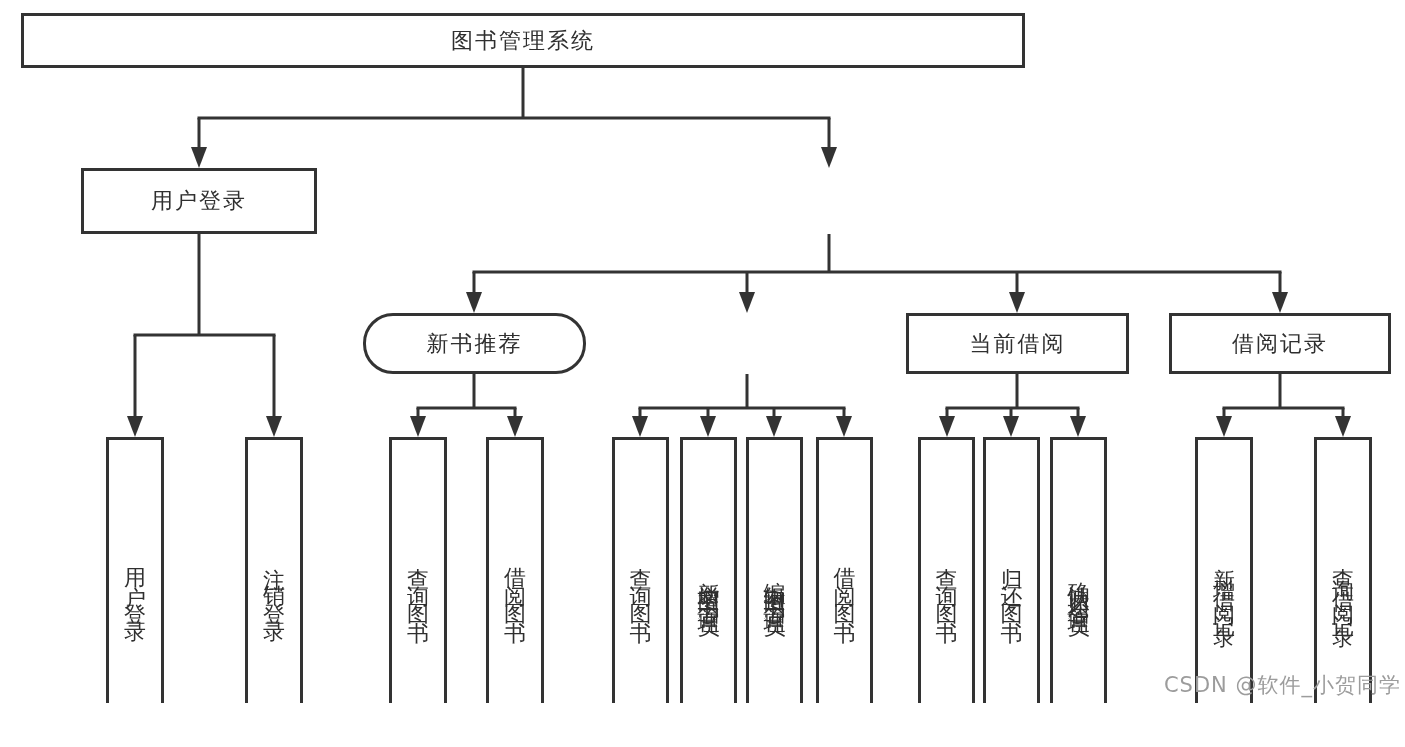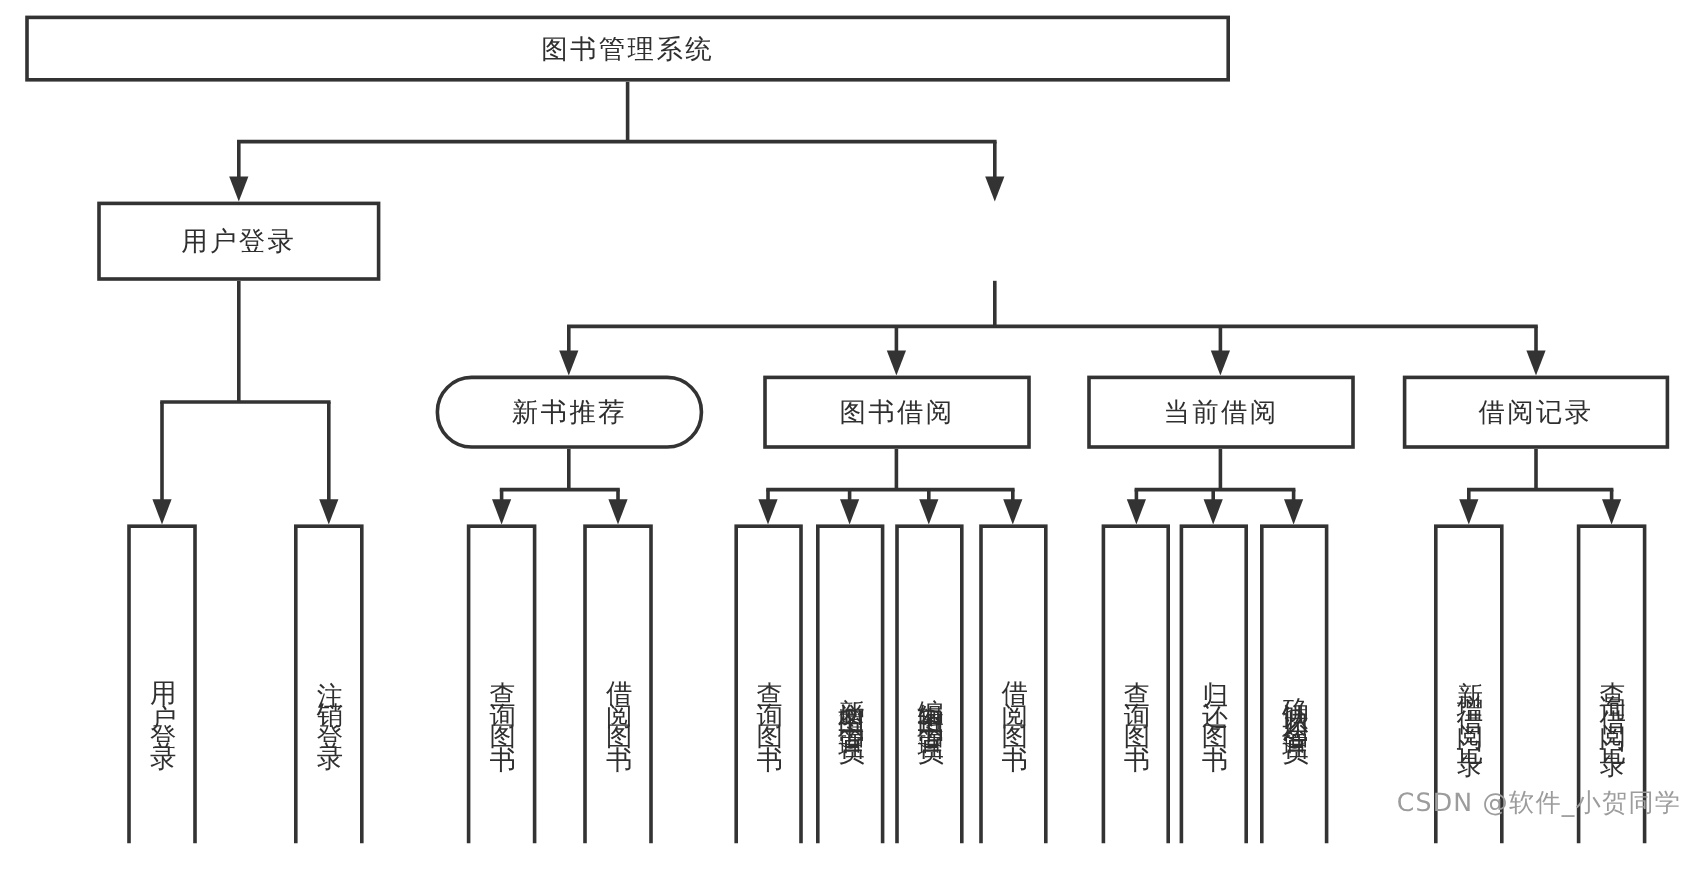--- a/index.html
+++ b/index.html
@@ -20,21 +20,21 @@
   .vbox {
     position:absolute; z-index:2; box-sizing:border-box;
     border:3px solid var(--line); background:#ffffff;
     writing-mode:vertical-rl;
     display:flex; align-items:center; justify-content:center;
     font-size:22px; letter-spacing:18px; color:var(--text);
   }
   .vbox.sp6 { letter-spacing:12px; }
   .vbox.sp9 { letter-spacing:5px; }
   #watermark {
-    position:absolute; right:4px; bottom:20px; z-index:3;
+    position:absolute; right:4px; bottom:4px; z-index:3;
     font-size:21px; color:var(--wm); letter-spacing:1px; white-space:nowrap;text-align:center;
   }
 </style>
 </head>
 <body>
 
 <div id="canvas">
 
   <svg id="connector-svg" width="1405" height="747">
       <line x1="523" y1="68" x2="523" y2="118"></line>
@@ -89,21 +89,20 @@
       <polygon points="1216,416 1232,416 1224,437"></polygon>
       <line x1="1343" y1="408" x2="1343" y2="423"></line>
       <polygon points="1335,416 1351,416 1343,437"></polygon>
     </svg>
 
   <div class="hbox" style="left:21px;top:13px;width:1004px;height:55px;">图书管理系统</div>
 
   <div class="hbox" style="left:81px;top:168px;width:236px;height:66px;">用户登录</div>
 
   <div class="hbox" style="left:363px;top:313px;width:223px;height:61px;border-radius:30px;">新书推荐</div>
-  <div class="hbox" style="left:636px;top:313px;width:223px;height:61px;">图书借阅</div>
   <div class="hbox" style="left:1169px;top:313px;width:222px;height:61px;">借阅记录</div>
   <div class="hbox" style="left:906px;top:313px;width:223px;height:61px;">当前借阅</div>
 
   <div class="vbox" style="left:106px;top:437px;width:58px;height:298px;">用户登录</div>
   <div class="vbox" style="left:245px;top:437px;width:58px;height:298px;">注销登录</div>
 
   <div class="vbox" style="left:389px;top:437px;width:58px;height:298px;">查询图书</div>
   <div class="vbox" style="left:486px;top:437px;width:58px;height:298px;">借阅图书</div>
 
   <div class="vbox" style="left:612px;top:437px;width:57px;height:298px;">查询图书</div>

